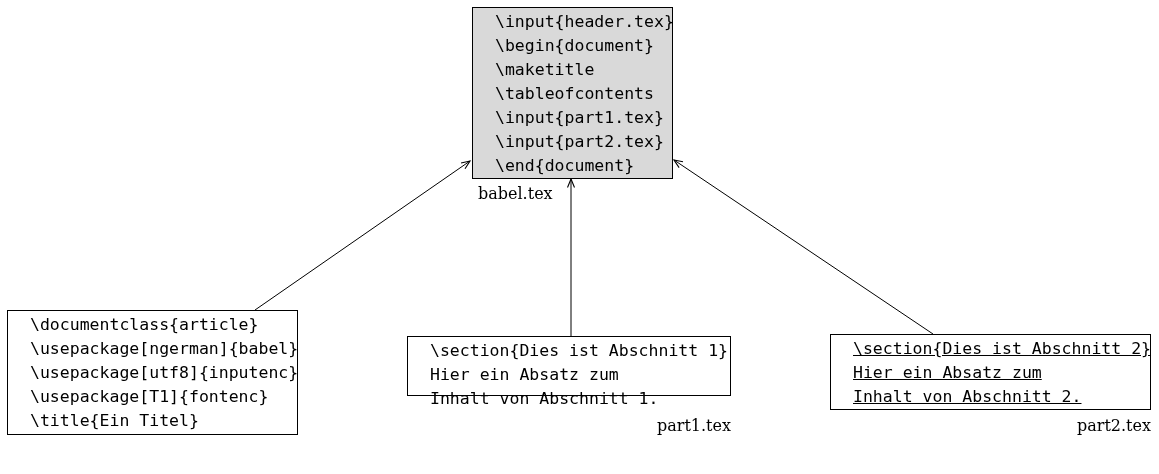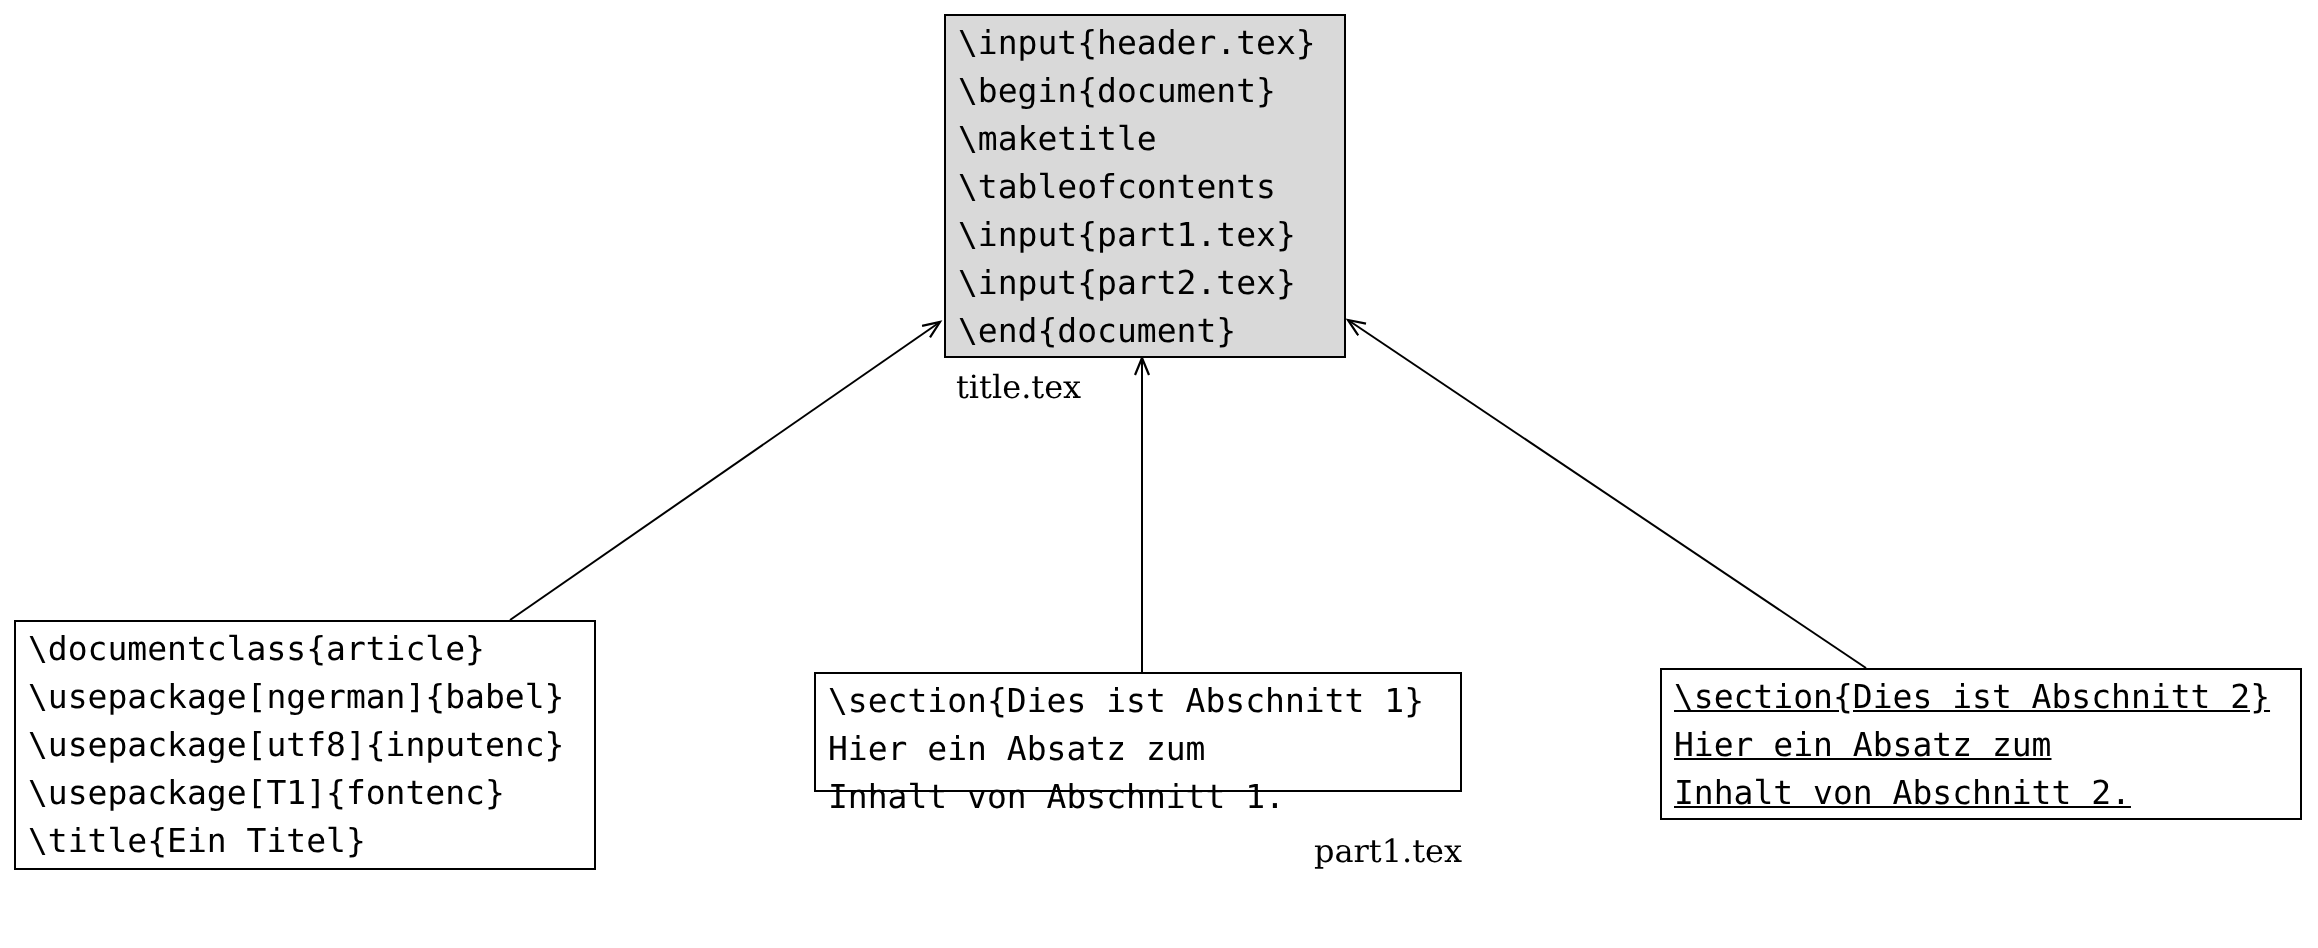--- a/index.html
+++ b/index.html
@@ -23,21 +23,21 @@
   }
   .edges-layer line {
     stroke: #000000;
     stroke-width: 1;
   }
   .node {
     position: absolute;
     box-sizing: border-box;
     border: 1px solid #000000;
     background: #ffffff;
-    padding: 2px 6px;
+    padding: 2px 22px;
   }
   .node.gray {
     background: #d9d9d9;
   }
   .code-line {
     font-family: "DejaVu Sans Mono", monospace;
     font-size: 16.5px;
     line-height: 24px;
     color: #000000;
     white-space: pre;
@@ -71,21 +71,21 @@
 
   <div class="node gray" style="left:472px; top:7px; width:201px; height:172px;">
     <div class="code-line">\input{header.tex}</div>
     <div class="code-line">\begin{document}</div>
     <div class="code-line">\maketitle</div>
     <div class="code-line">\tableofcontents</div>
     <div class="code-line">\input{part1.tex}</div>
     <div class="code-line">\input{part2.tex}</div>
     <div class="code-line">\end{document}</div>
   </div>
-  <div class="node-label" style="left:478px; top:184px;">title.tex</div>
+  <div class="node-label" style="left:478px; top:184px;">babel.tex</div>
 
   <div class="node" style="left:7px; top:310px; width:291px; height:125px;">
     <div class="code-line">\documentclass{article}</div>
     <div class="code-line">\usepackage[ngerman]{babel}</div>
     <div class="code-line">\usepackage[utf8]{inputenc}</div>
     <div class="code-line">\usepackage[T1]{fontenc}</div>
     <div class="code-line">\title{Ein Titel}</div>
   </div>
 
   <div class="node" style="left:407px; top:336px; width:324px; height:60px;">
@@ -93,14 +93,15 @@
     <div class="code-line">Hier ein Absatz zum</div>
     <div class="code-line">Inhalt von Abschnitt 1.</div>
   </div>
   <div class="node-label centered" style="left:407px; top:416px; width:324px;">part1.tex</div>
 
   <div class="node" style="left:830px; top:334px; width:321px; height:76px;text-decoration:underline;">
     <div class="code-line">\section{Dies ist Abschnitt 2}</div>
     <div class="code-line">Hier ein Absatz zum</div>
     <div class="code-line">Inhalt von Abschnitt 2.</div>
   </div>
+  <div class="node-label centered" style="left:830px; top:416px; width:321px;">part2.tex</div>
 
 </div>
 
 </body></html>

